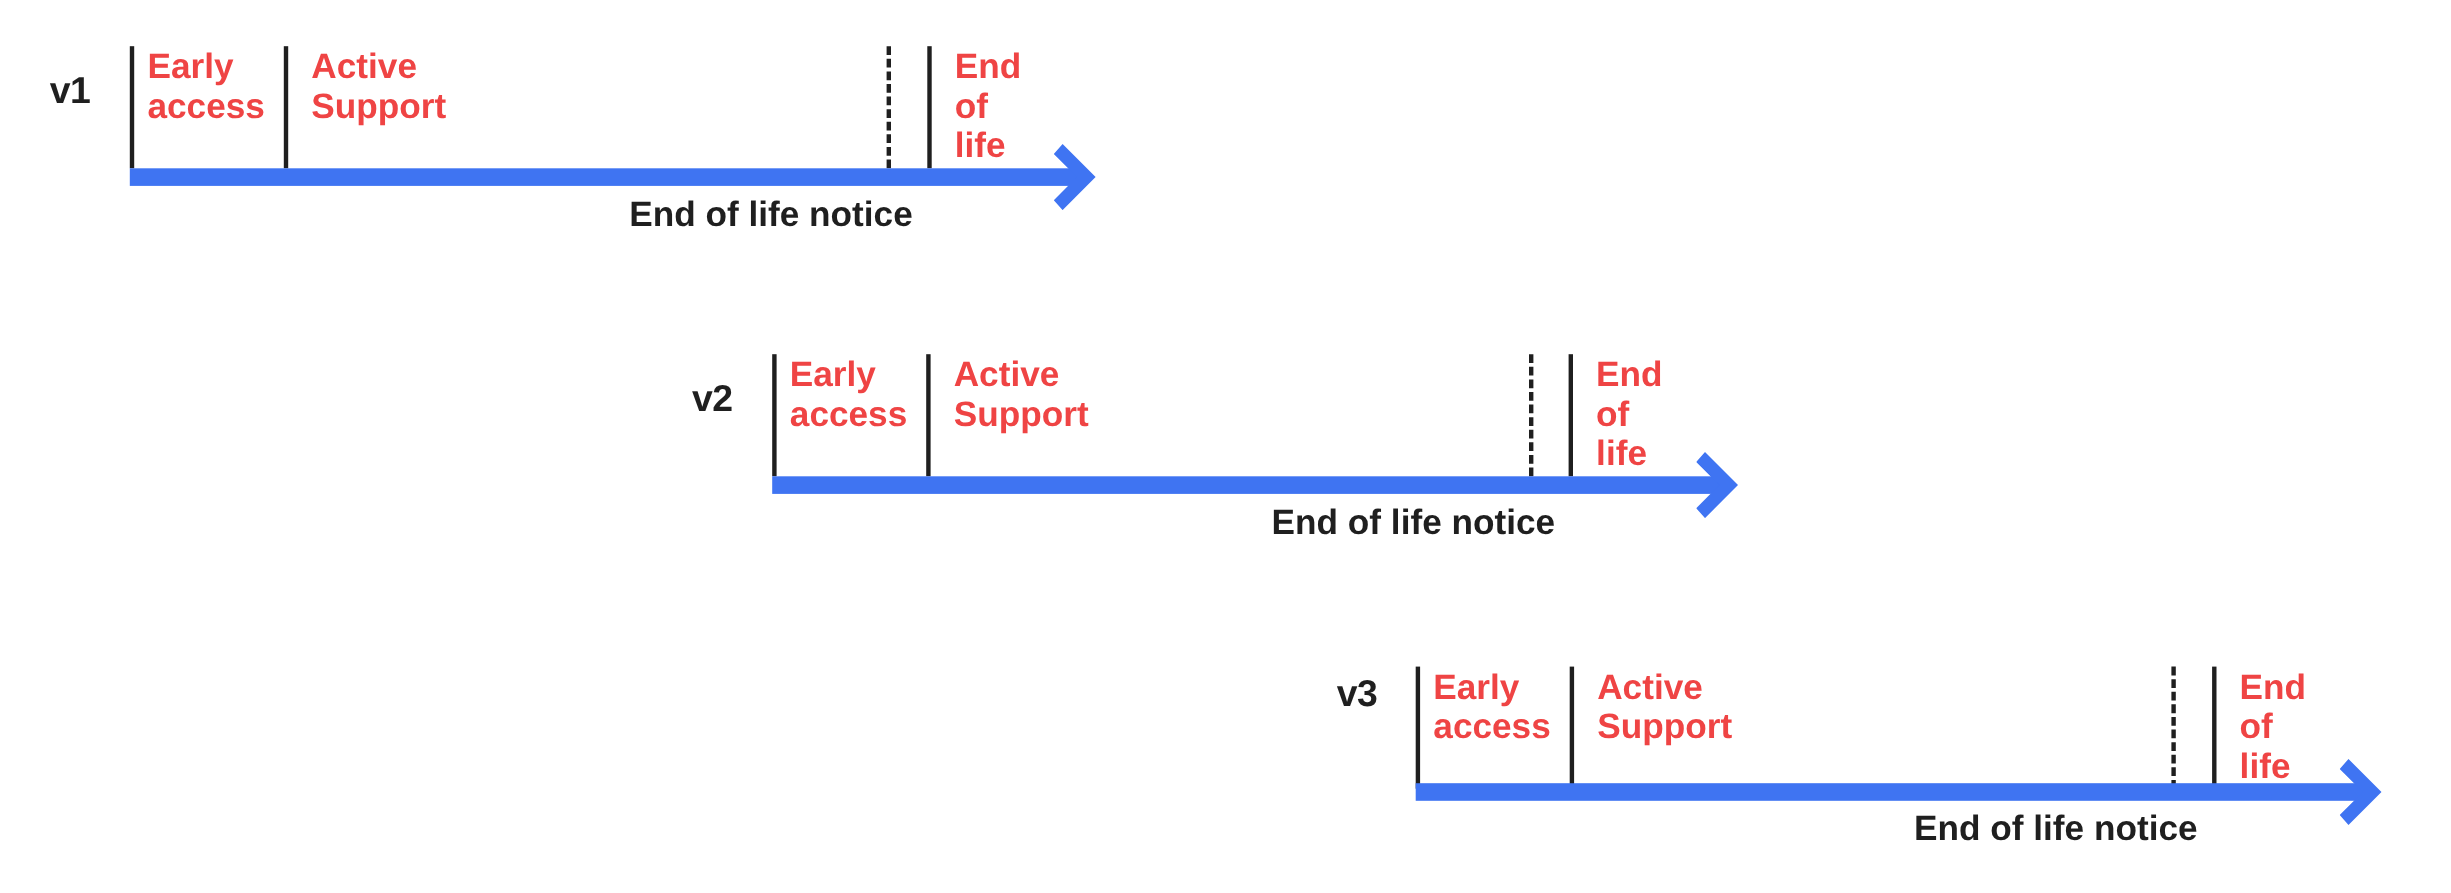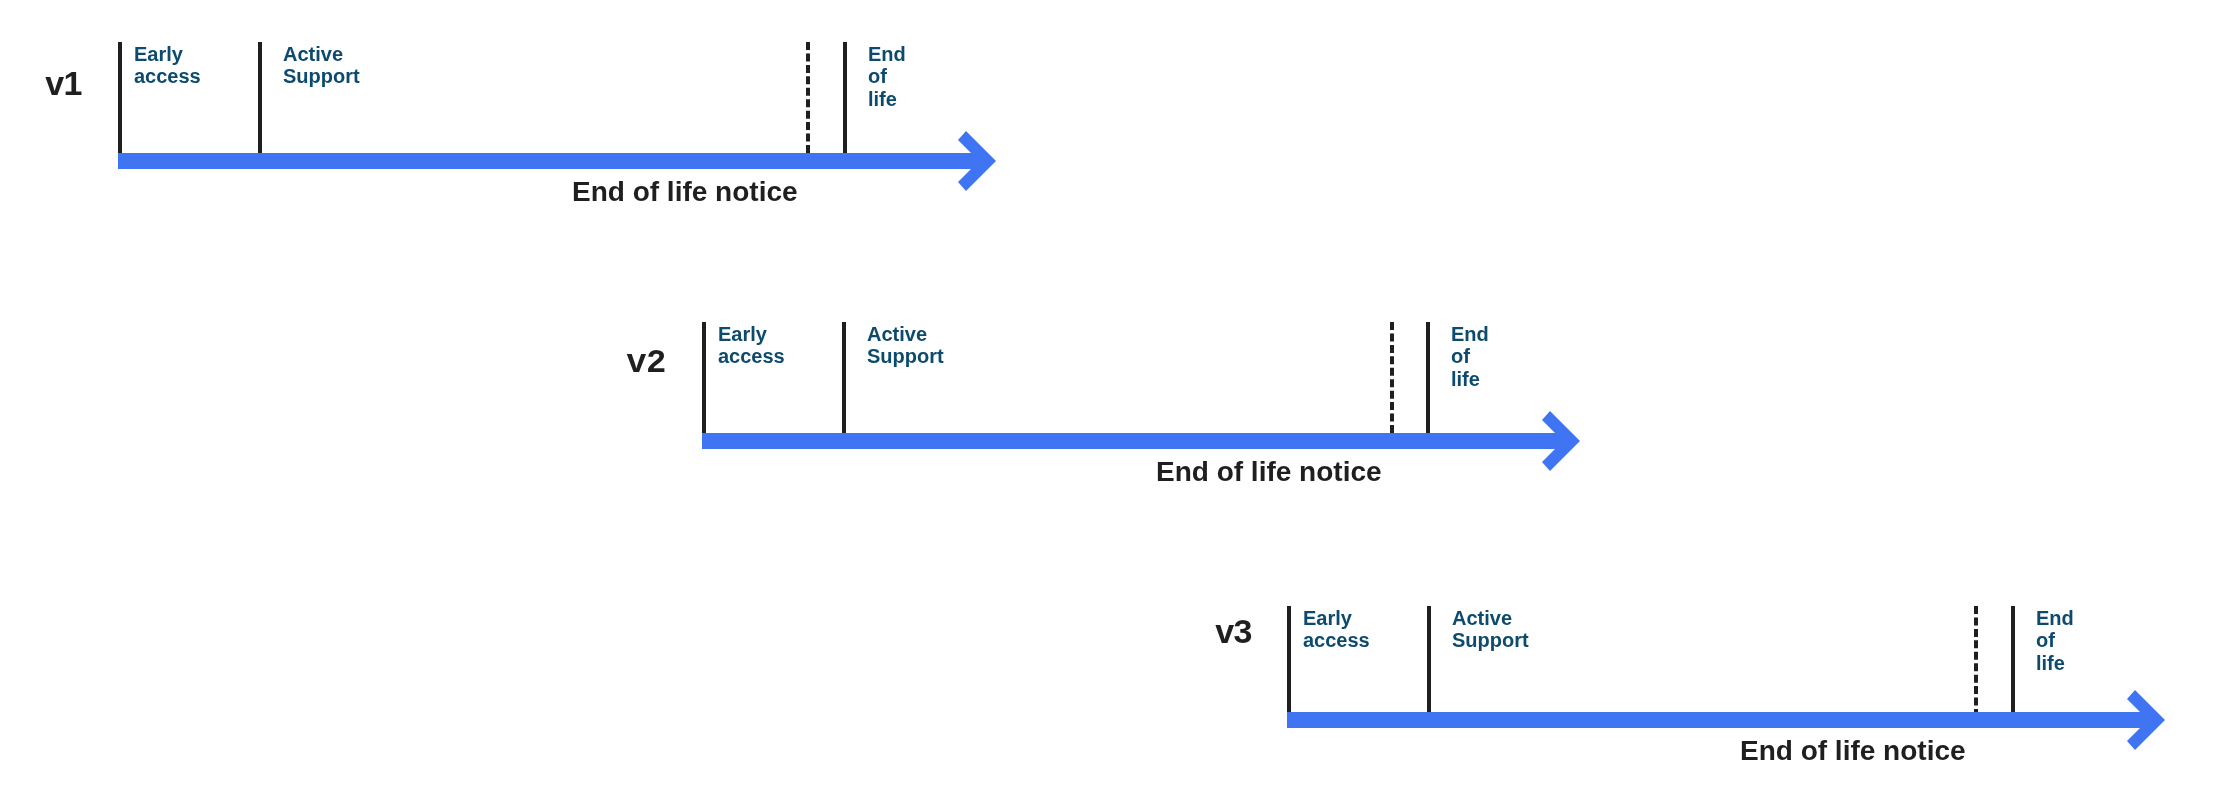--- a/index.html
+++ b/index.html
@@ -46,43 +46,43 @@
   }
   .divider.dashed {
     background: none;
     border-left: 4px dashed #1f1f1f;
     width: 0;
   }
 
   
   .phase-label {
     position: absolute;
-    font-size: 20px;
+    font-size: 32px;
     font-weight: 700;
-    color: #0c4a6e;
+    color: #ef4444;
     line-height: 1.12;
     white-space: pre-line;
   }
 
   
   .arrow-shaft {
     position: absolute;
     height: 16px;
     background: #3f74f2;
   }
   .arrow-head {
     position: absolute;
     width: 0;
     height: 0;
   }
   .arrow-head svg { display: block; }
 
   .notice-label {
     position: absolute;
-    font-size: 28px;
+    font-size: 32px;
     font-weight: 700;
     color: #1f1f1f;
     line-height: 1;
     white-space: nowrap;
   }
 </style>
 </head>
 <body>
 
 <div id="canvas">
@@ -109,21 +109,21 @@
     <div class="arrow-head" style="left:958px; top:131px;">
       <svg width="62" height="60" viewBox="0 0 62 60">
         <path d="M8 0 L38 30 L8 60 L0 51 L21 30 L0 9 Z" fill="#3f74f2"></path>
       </svg>
     </div>
 
     <div class="notice-label" style="left:572px; top:178px;">End of life notice</div>
   </div>
 
   <div class="timeline-row">
-    <div class="version-label" style="left:602px; top:346px; width:64px;font-family:Liberation Mono, monospace;">v2</div>
+    <div class="version-label" style="left:602px; top:346px; width:64px;">v2</div>
 
     <div class="divider" style="left:702px; top:322px; height:111px;"></div>
 
     <div class="phase-label" style="left:718px; top:323px;">Early
 access</div>
 
     <div class="divider" style="left:842px; top:322px; height:111px;"></div>
 
     <div class="phase-label" style="left:867px; top:323px;">Active Support</div>
 

